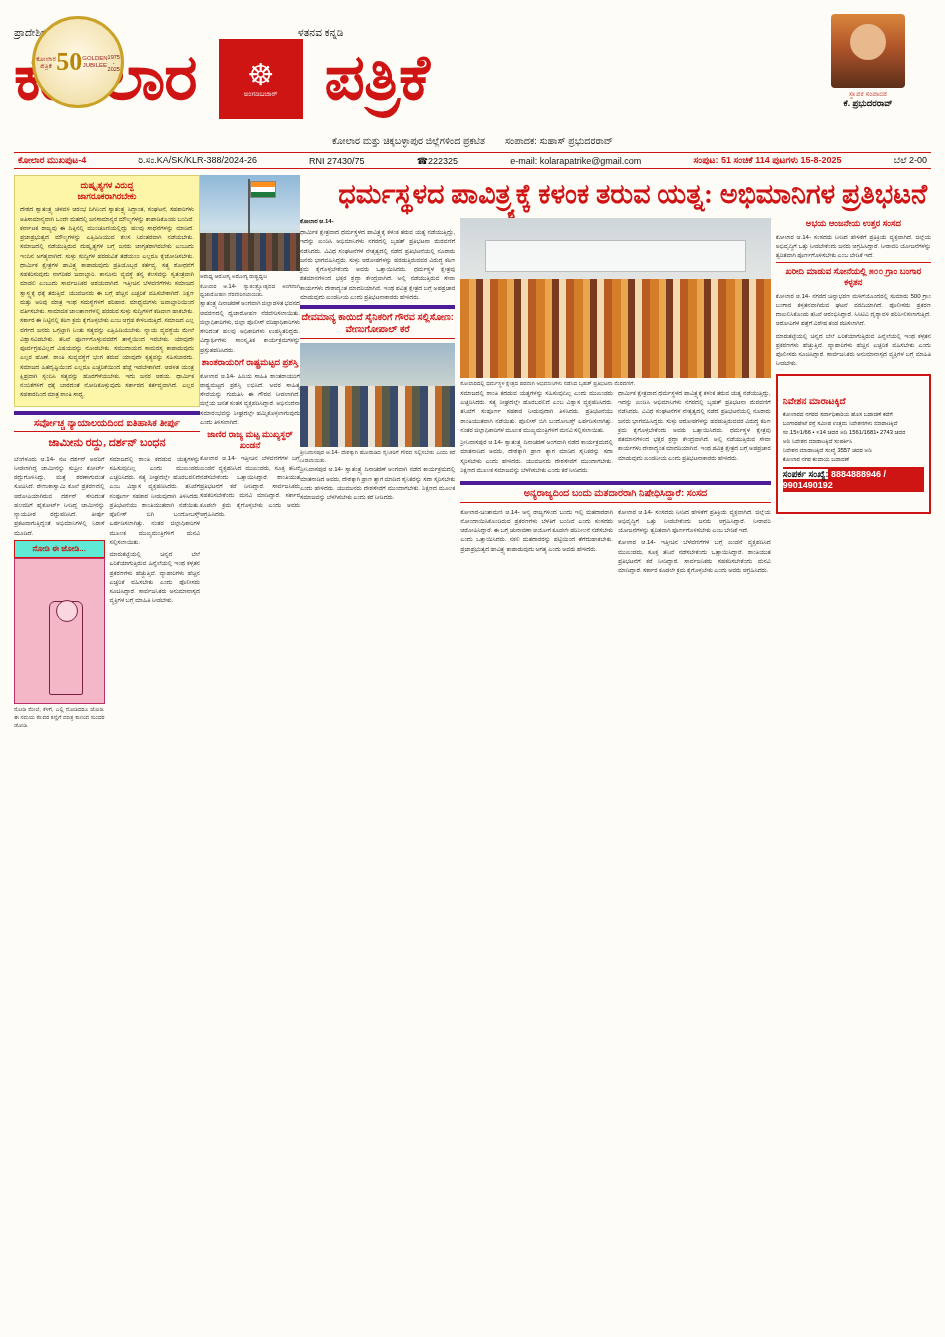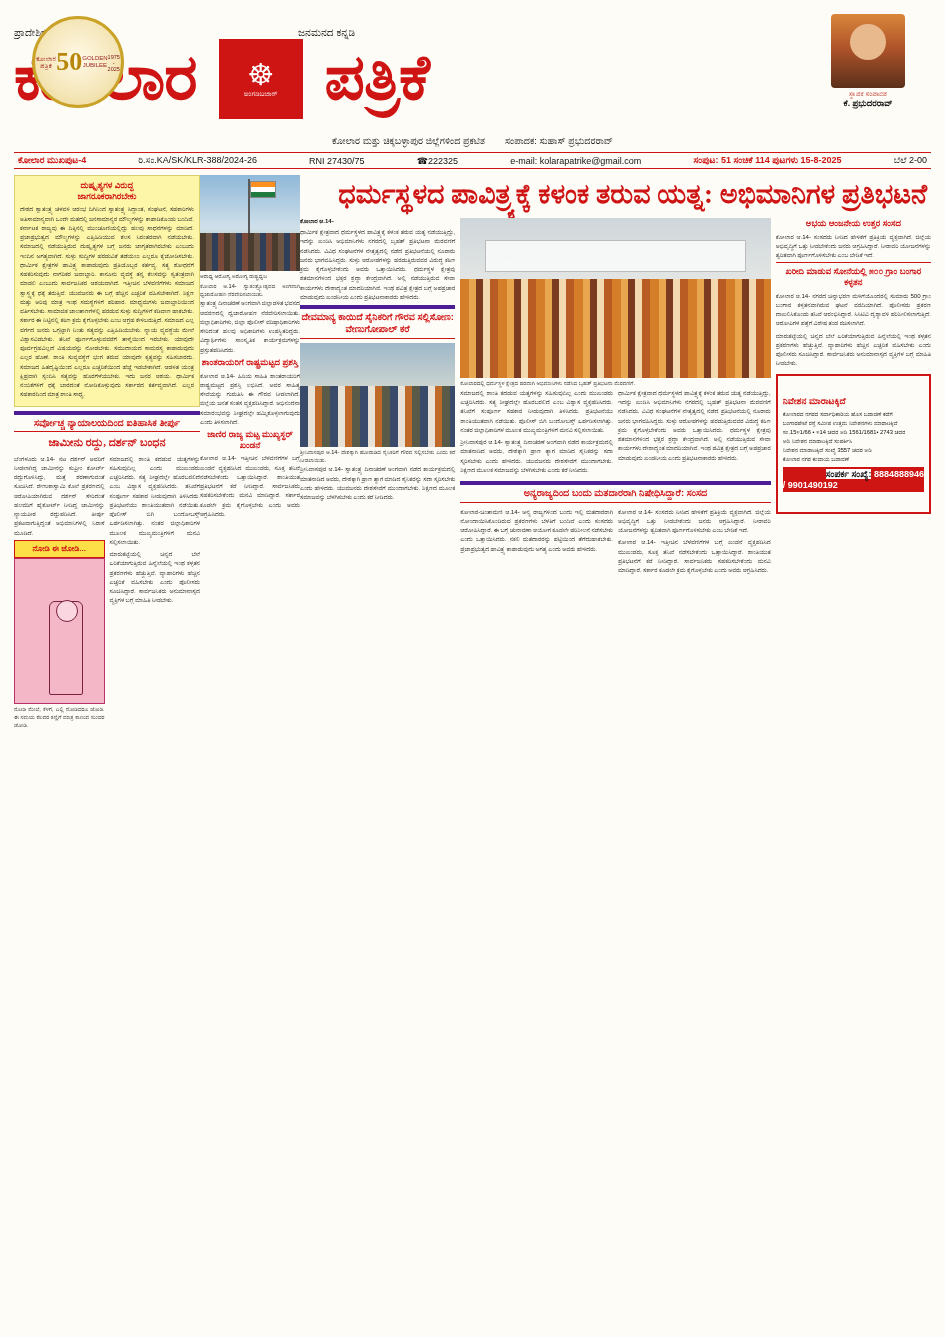--- a/index.html
+++ b/index.html
@@ -197,46 +197,46 @@
   .adbox {
     border: 2px solid #cf1414; padding: 20px 5px; margin-top: 6px;
     text-align: left;
   }
   .adbox .ad-title { color: #cf1414; font-weight: bold; font-size: 9px; margin-bottom: 3px; }
   .adbox .ad-line { font-size: 5.8px; color: #111; line-height: 1.55; }
   .adbox .ad-phone {
     margin-top: 3px; font-size: 9px; font-weight: bold; color: #fff;
     background: #cf1414; padding: 2px 0;
   }
-  .adbox .ad-phone .lbl { color: #111; background: #fff; margin-left: 43px; }
+  .adbox .ad-phone .lbl { color: #111; background: #fff; }
 
   .colwrap { display: flex; gap: 5px; }
   .minicol { flex: 1; }
   .redtitle { color:#cf1414; font-weight:bold; text-align:center; font-size:8.5px; line-height:1.25; margin-bottom:3px;}
-  .goldbox { background:#fde047; border:1px solid #cf1414; padding:3px; text-align:center; color:#cf1414; font-weight:bold; font-size:8px;}
+  .goldbox { background:#5eead4; border:1px solid #cf1414; padding:3px; text-align:center; color:#cf1414; font-weight:bold; font-size:8px;}
   .redline { border-bottom: 1px solid #cf1414; margin: 3px 0; }
 </style>
 </head>
 <body>
 
 <div class="page">
 
   <div class="masthead">
 
     <div class="logo-emblem">
       <div class="ring-top">ಕೋಲಾರ ಪತ್ರಿಕೆ</div>
       <div class="fifty">50</div>
       <div class="ring-bot">GOLDEN JUBILEE</div>
       <div class="years">1975 - 2025</div>
     </div>
 
     <div class="mast-center">
       <div class="mast-taglines">
         <span>ಪ್ರಾದೇಶಿಕ ದೈನಿಕ</span>
-        <span>ಜನಮನದ ಕನ್ನಡಿ</span>
+        <span>ಳತನವ ಕನ್ನಡಿ</span>
       </div>
       <div class="mast-title-row">
         <div class="mast-word">ಕೋಲಾರ</div>
         <div class="mast-badge">
           <div class="glyph">☸</div>
           <div>ಅಂಗಡಿಬಜಾರ್</div>
         </div>
         <div class="mast-word">ಪತ್ರಿಕೆ</div>
       </div>
     </div>

